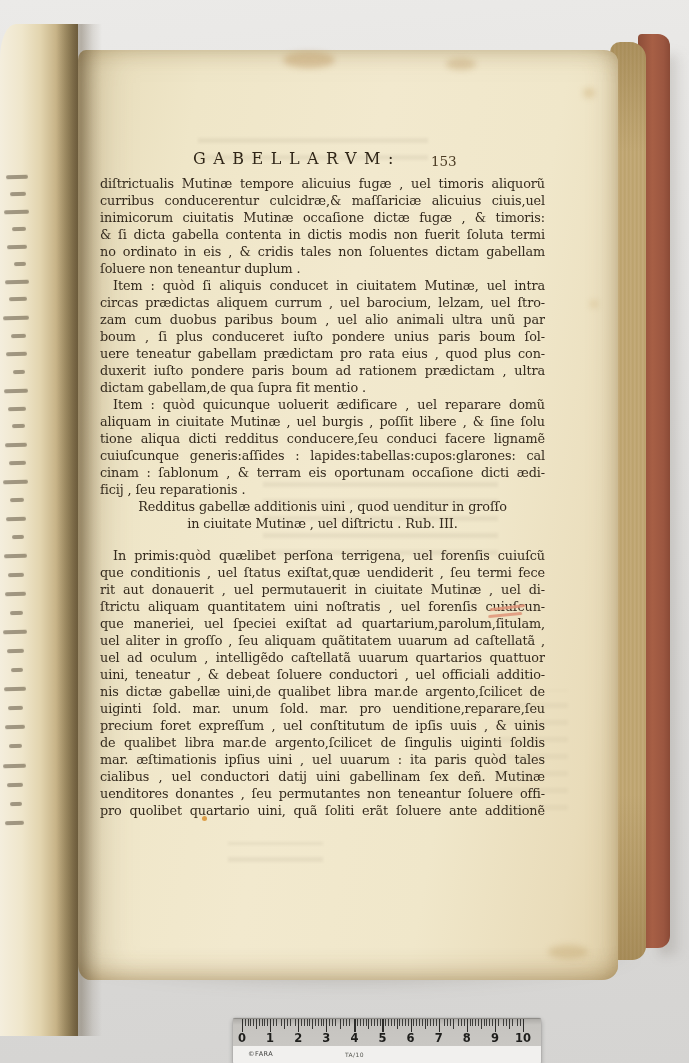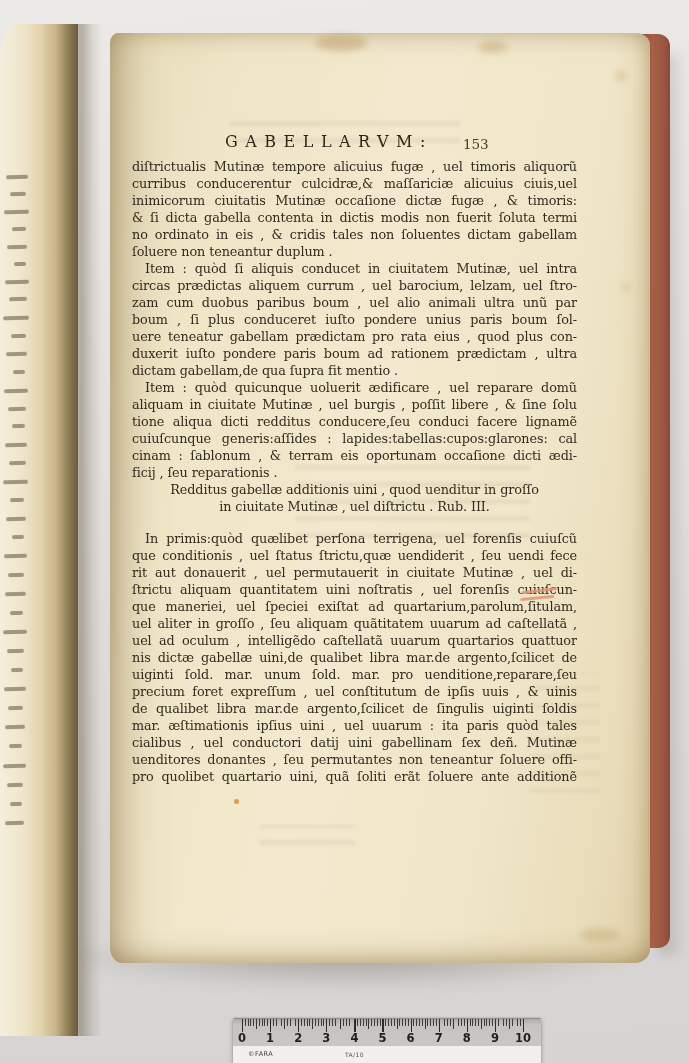--- a/index.html
+++ b/index.html
@@ -27,27 +27,27 @@
   .cover-edge{position:absolute;left:638px;top:34px;width:32px;height:914px;
     border-radius:4px 12px 12px 6px;
     background:linear-gradient(90deg,#8d4e39 0%,#a75f45 45%,#9b5640 80%,#8a4a36 100%);}
   .fore-edge{position:absolute;left:610px;top:42px;width:36px;height:918px;
     border-radius:10px 16px 14px 8px;
     background:
       linear-gradient(180deg,rgba(120,90,40,.30),rgba(0,0,0,0) 12%,rgba(0,0,0,0) 82%,rgba(120,90,40,.35)),
       repeating-linear-gradient(90deg,#cab384 0px,#bda26f 1px,#c6ad7c 2px,#b3995f 3px,#c9b183 4px);}
 
   
-  .page{position:absolute;left:78px;top:33px;width:540px;height:930px;
+  .page{position:absolute;left:78px;top:50px;width:540px;height:930px;
     border-radius:8px 14px 16px 12px / 10px 12px 14px 16px;
     background:linear-gradient(100deg,#e7dcba 0%,#efe6c8 18%,#f2e9ce 45%,#f0e7ca 70%,#e9dcba 90%,#e2d2ab 100%);
     box-shadow:inset 30px 0 45px -22px rgba(120,92,45,.50),
                inset -18px 0 30px -18px rgba(130,100,50,.40),
                inset 0 -14px 26px -12px rgba(140,105,50,.45),
-               inset 0 10px 22px -12px rgba(140,105,50,.30);margin-left:32px;}
+               inset 0 10px 22px -12px rgba(140,105,50,.30);}
   .gutter{position:absolute;left:56px;top:24px;width:46px;height:1012px;pointer-events:none;
     background:linear-gradient(90deg,transparent 0%,rgba(70,55,30,.26) 38%,rgba(70,55,30,.33) 55%,rgba(70,55,30,.10) 80%,transparent 100%);}
 
   .stain{position:absolute;border-radius:50%;filter:blur(3px);}
   .ghost{position:absolute;filter:blur(1.5px);opacity:.16;
     background:repeating-linear-gradient(0deg,rgba(110,98,75,.55) 0 5px,transparent 5px 17px);}
 
   
   .text-col{position:absolute;left:22px;top:103px;width:445px;color:#342a1e;
     font-size:12.8px;line-height:17px;letter-spacing:-.1px;}
@@ -180,26 +180,27 @@
             <div class="line">cuiuſcunque generis:aſſides : lapides:tabellas:cupos:glarones: cal</div>
             <div class="line">cinam : ſablonum , &amp; terram eis oportunam occaſione dicti ædi-</div>
             <div class="line short">ficij , ſeu reparationis .</div>
           </div>
           <div class="heading-block">
             <div class="line">Redditus gabellæ additionis uini , quod uenditur in groſſo</div>
             <div class="line">in ciuitate Mutinæ , uel diſtrictu . Rub. III.</div>
           </div>
           <div class="para">
             <div class="line indent">In primis:quòd quælibet perſona terrigena, uel forenſis cuiuſcũ</div>
-            <div class="line">que conditionis , uel ſtatus ſtrictu,quæ uendiderit , ſeu uendi fece</div>
+            <div class="line">que conditionis , uel ſtatus exiſtat,quæ uendiderit , ſeu termi fece</div>
             <div class="line">rit aut donauerit , uel permutauerit in ciuitate Mutinæ , uel di-</div>
             <div class="line">ſtrictu aliquam quantitatem uini noſtratis , uel forenſis cuiuſcun-</div>
             <div class="line">que maneriei, uel ſpeciei exiſtat ad quartarium,parolum,ſitulam,</div>
             <div class="line">uel aliter in groſſo , ſeu aliquam quãtitatem uuarum ad caſtellatã ,</div>
             <div class="line">uel ad oculum , intelligẽdo caſtellatã uuarum quartarios quattuor</div>
+            <div class="line">uini, teneatur , &amp; debeat ſoluere conductori , uel officiali additio-</div>
             <div class="line">nis dictæ gabellæ uini,de qualibet libra mar.de argento,ſcilicet de</div>
             <div class="line">uiginti ſold. mar. unum ſold. mar. pro uenditione,reparare,ſeu</div>
             <div class="line">precium foret expreſſum , uel conſtitutum de ipſis uuis , &amp; uinis</div>
             <div class="line">de qualibet libra mar.de argento,ſcilicet de ſingulis uiginti ſoldis</div>
             <div class="line">mar. æſtimationis ipſius uini , uel uuarum : ita paris quòd tales</div>
             <div class="line">cialibus , uel conductori datij uini gabellinam ſex deñ. Mutinæ</div>
             <div class="line">uenditores donantes , ſeu permutantes non teneantur ſoluere offi-</div>
             <div class="line">pro quolibet quartario uini, quã ſoliti erãt ſoluere ante additionẽ</div>
           </div>
         </div>

